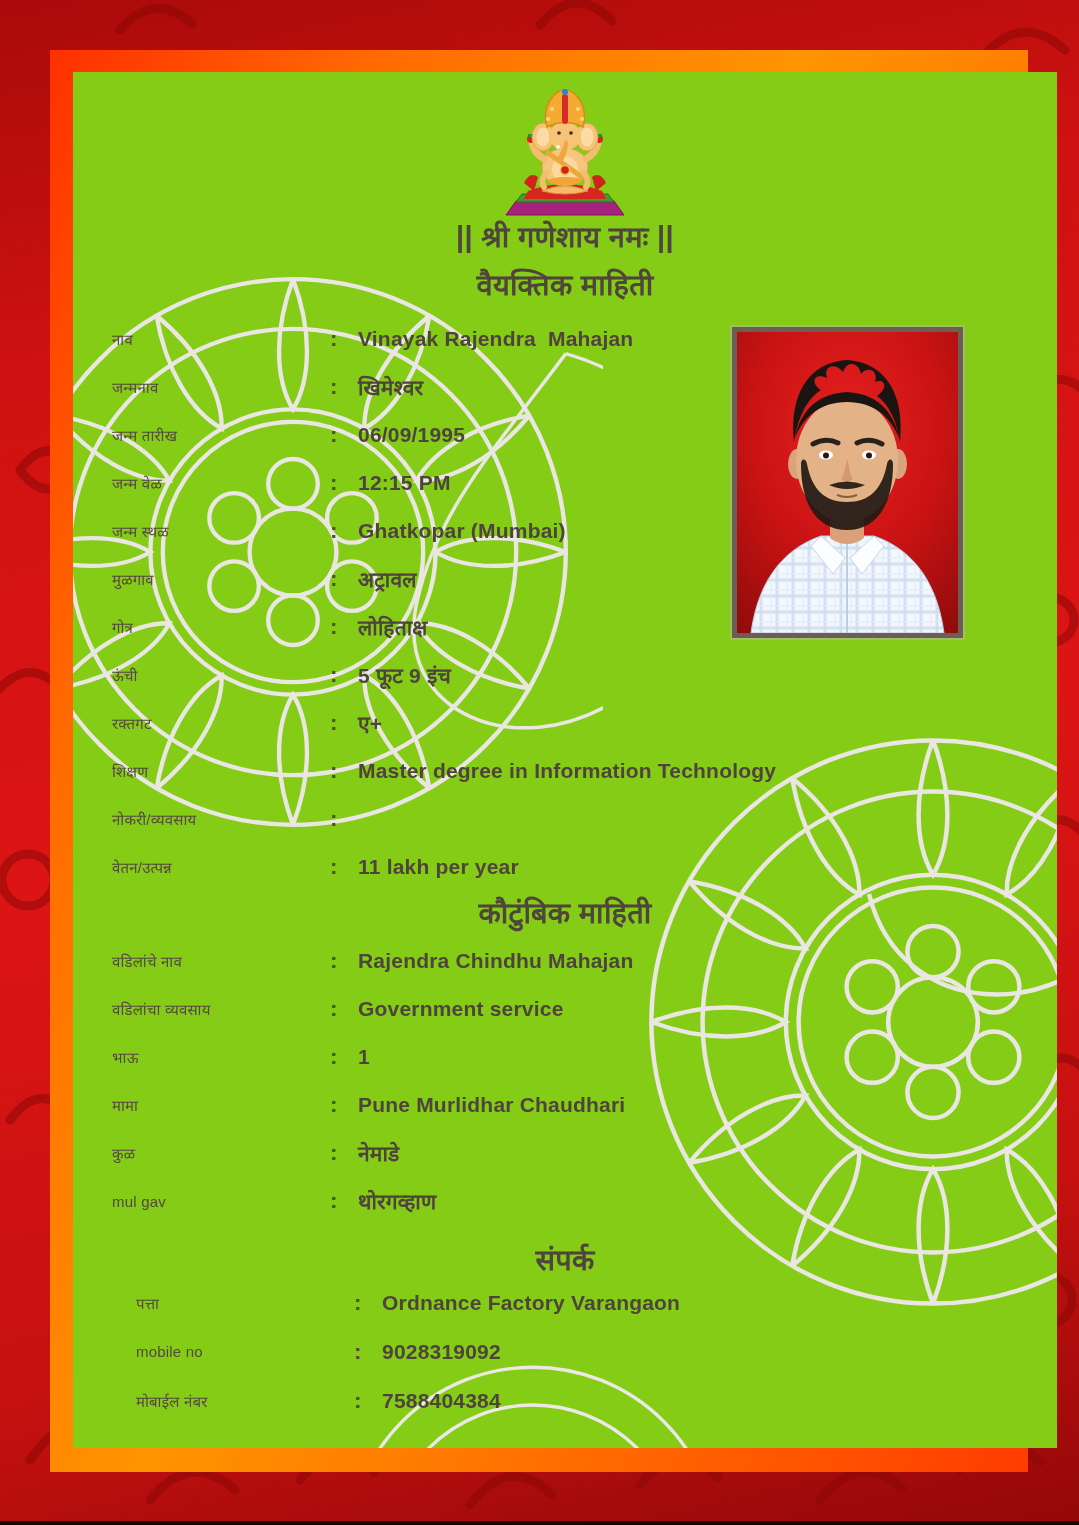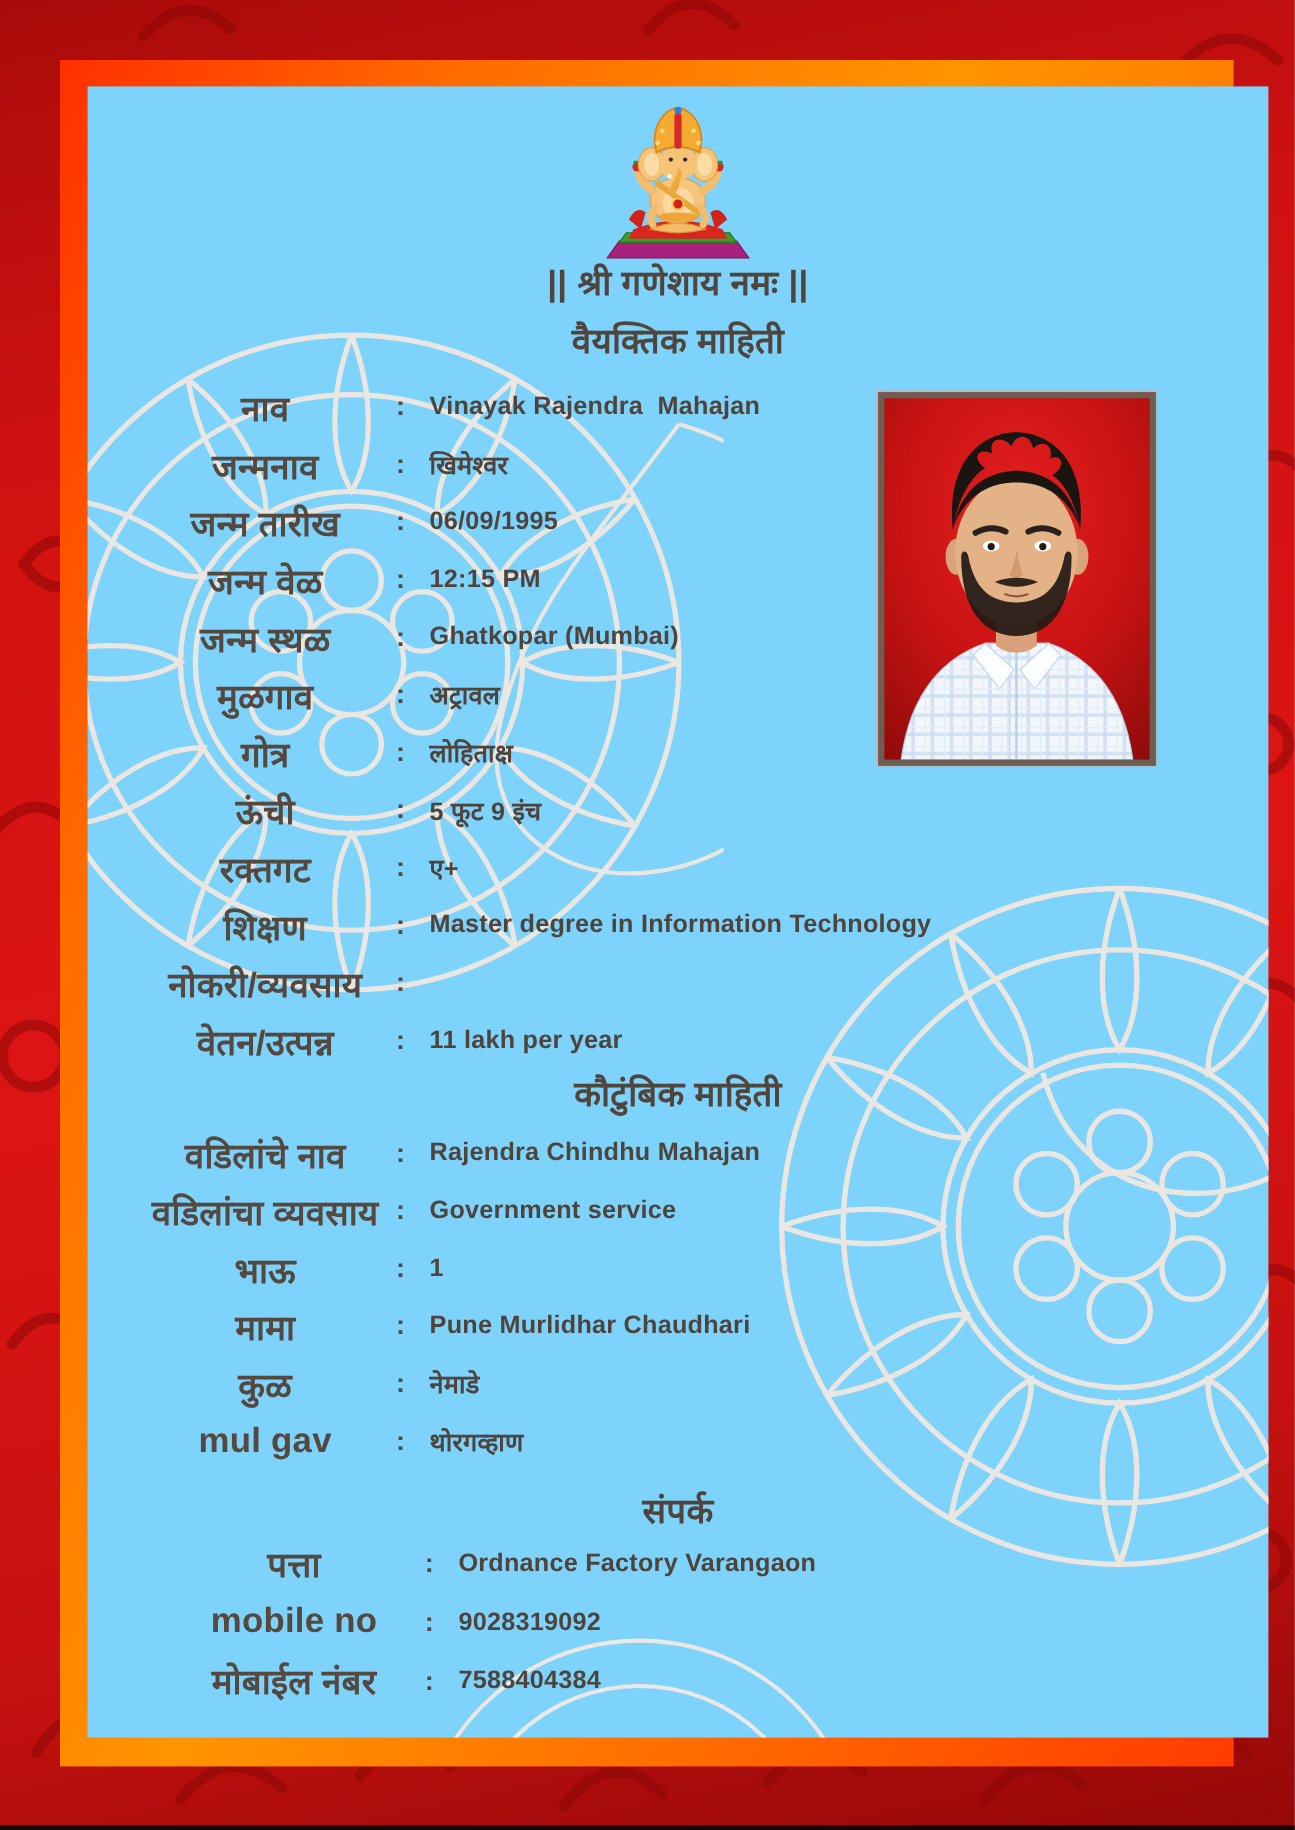--- a/index.html
+++ b/index.html
@@ -9,42 +9,42 @@
     background:linear-gradient(168deg,#a90b0a 0%,#cf1211 22%,#dc1514 52%,#c51110 80%,#940808 100%);
   }
   .border-doodles{position:absolute;inset:0;z-index:0;}
   .bottom-edge{position:absolute;left:0;right:0;bottom:0;height:4px;background:#1d0302;z-index:3;}
   .orange-frame{
     position:absolute;left:50px;top:50px;right:51px;bottom:53px;z-index:1;
     background:linear-gradient(115deg,#ff3000 0%,#ff6a00 20%,#ff9400 46%,#ff7300 68%,#ff3c00 100%);
   }
   .content{
     position:absolute;left:73px;top:72px;width:984px;height:1376px;z-index:2;
-    background:#7dd3fc;overflow:hidden;
+    background:#84cc16;overflow:hidden;
   }
   .watermark{position:absolute;z-index:0;pointer-events:none;}
   .content-inner{position:relative;z-index:1;}
   .ganesha-wrap{width:100%;display:flex;justify-content:center;margin-top:13px;height:132px;}
   .invocation{
     text-align:center;font-size:29px;font-weight:700;color:#50453c;
     margin:2px 0 0 0;line-height:36px;letter-spacing:.3px;
   }
   .section-title{
     text-align:center;font-size:29px;font-weight:700;color:#50453c;
     line-height:36px;letter-spacing:.3px;
   }
   .st-personal{margin-top:12px;}
   .st-family{margin-top:4px;}
   .st-contact{margin-top:17px;}
   .rows{margin-top:12px;}
   .rows.family{margin-top:6px;}
   .rows.contact{margin-top:0;padding-left:24px;}
   .row{display:flex;align-items:center;height:48px;padding-left:39px;}
   .rows.contact .row{height:49px;}
-  .row .label{width:218px;flex:0 0 218px;font-size:29px;font-weight:700;color:#54483f;letter-spacing:.2px;text-align:center;}
+  .row .label{width:218px;flex:0 0 218px;font-size:15px;font-weight:400;color:#54483f;letter-spacing:.2px;}
   .row .colon{width:28px;flex:0 0 28px;font-size:22.5px;font-weight:700;color:#54483f;}
   .row .value{font-size:21px;font-weight:600;color:#4e443c;letter-spacing:.2px;white-space:pre;}
   .photo-frame{
     position:absolute;left:659px;top:255px;width:221px;height:301px;z-index:2;
     border:5px solid #6b5e53;box-shadow:0 0 0 2px rgba(190,178,165,.55);
     background:#c01212;
   }
   .photo-frame svg{display:block;}
 </style>
 </head>

